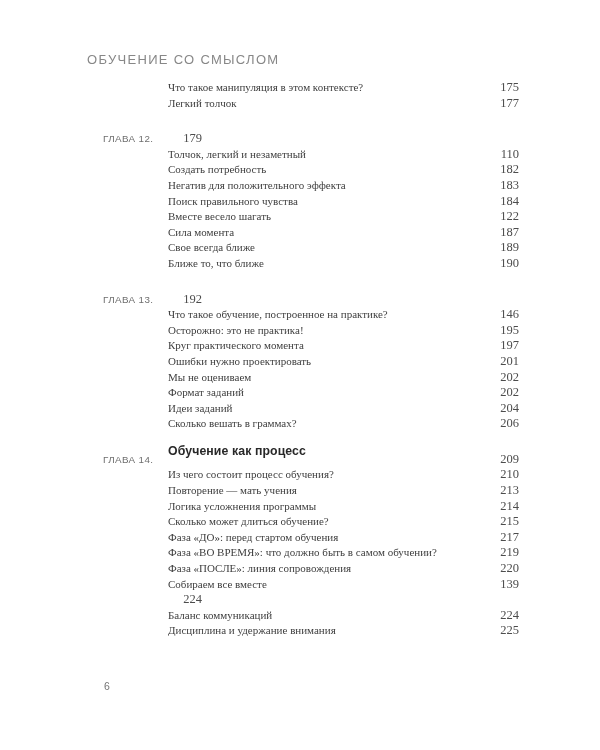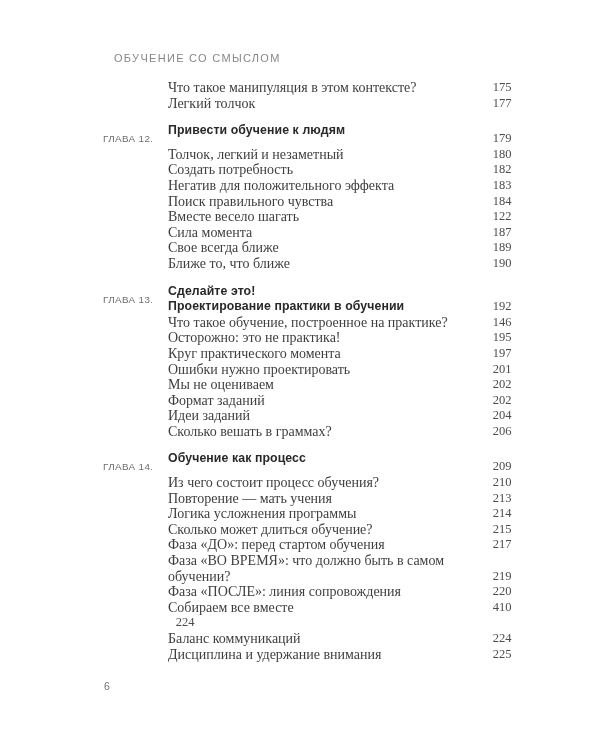--- a/index.html
+++ b/index.html
@@ -10,24 +10,24 @@
   .page {
     position: relative;
     width: 600px;
     height: 750px;
     background: #ffffff;
     overflow: hidden;
     font-family: "Liberation Serif", serif;
   }
   .running-header {
     position: absolute;
-    left: 114px;
+    left: 87px;
     top: 52px;
     font-family: "Liberation Sans", sans-serif;
-    font-size: 11px;
+    font-size: 13px;
     letter-spacing: 1.3px;
     color: #878787;
     text-transform: uppercase;
   }
   .toc {
     position: absolute;
     left: 103px;
     top: 80px;
     width: 416px; 
   }
@@ -42,26 +42,26 @@
     font-family: "Liberation Sans", sans-serif;
     font-size: 9.8px;
     letter-spacing: 0.4px;
     color: #6e6e6e;
     align-self: flex-start;
     line-height: 15.6px;
     margin-top: 8px;
   }
   .col-title {
     flex: 1 1 auto;
-    font-size: 14px;
+    font-size: 11px;
     color: #3e3e3e;
   }
   .col-page {
     flex: 0 0 34px;
-    text-align: center;
+    text-align: right;
     font-size: 12.5px;
     color: #4c4c4c;
     align-self: flex-end;
   }
   .chapter-row .col-title {
     font-family: "Liberation Sans", sans-serif;
     font-weight: bold;
     font-size: 12.3px;
     letter-spacing: 0.1px;
     color: #282828;
@@ -97,30 +97,27 @@
   <div class="row entry-row">
     <span class="col-label"></span>
     <span class="col-title entry-title">Легкий толчок</span>
     <span class="col-page entry-page">177</span>
   </div>
 </section>
 
   <section class="toc-section with-chapter">
     <div class="row chapter-row">
       <span class="col-label">ГЛАВА 12.</span>
-      <span class="col-title">
-            <div class="title-line">Привести обучение к людям</div>
-          </span>
       <span class="col-page">179</span>
     </div>
 
   <div class="row entry-row">
     <span class="col-label"></span>
     <span class="col-title entry-title">Толчок, легкий и незаметный</span>
-    <span class="col-page entry-page">180</span>
+    <span class="col-page entry-page">110</span>
   </div>
 
   <div class="row entry-row">
     <span class="col-label"></span>
     <span class="col-title entry-title">Создать потребность</span>
     <span class="col-page entry-page">182</span>
   </div>
 
   <div class="row entry-row">
     <span class="col-label"></span>
@@ -155,24 +152,20 @@
   <div class="row entry-row">
     <span class="col-label"></span>
     <span class="col-title entry-title">Ближе то, что ближе</span>
     <span class="col-page entry-page">190</span>
   </div>
 </section>
 
   <section class="toc-section with-chapter">
     <div class="row chapter-row">
       <span class="col-label">ГЛАВА 13.</span>
-      <span class="col-title">
-            <div class="title-line">Сделайте это!</div>
-            <div class="title-line">Проектирование практики в обучении</div>
-          </span>
       <span class="col-page">192</span>
     </div>
 
   <div class="row entry-row">
     <span class="col-label"></span>
     <span class="col-title entry-title">Что такое обучение, построенное на практике?</span>
     <span class="col-page entry-page">146</span>
   </div>
 
   <div class="row entry-row">
@@ -266,21 +259,21 @@
 
   <div class="row entry-row">
     <span class="col-label"></span>
     <span class="col-title entry-title">Фаза «ПОСЛЕ»: линия сопровождения</span>
     <span class="col-page entry-page">220</span>
   </div>
 
   <div class="row entry-row">
     <span class="col-label"></span>
     <span class="col-title entry-title">Собираем все вместе</span>
-    <span class="col-page entry-page">410</span>
+    <span class="col-page entry-page">139</span>
   </div>
 
   <div class="row entry-row">
     <span class="col-label"></span>
     <span class="col-page entry-page">224</span>
   </div>
 
   <div class="row entry-row">
     <span class="col-label"></span>
     <span class="col-title entry-title">Баланс коммуникаций</span>

